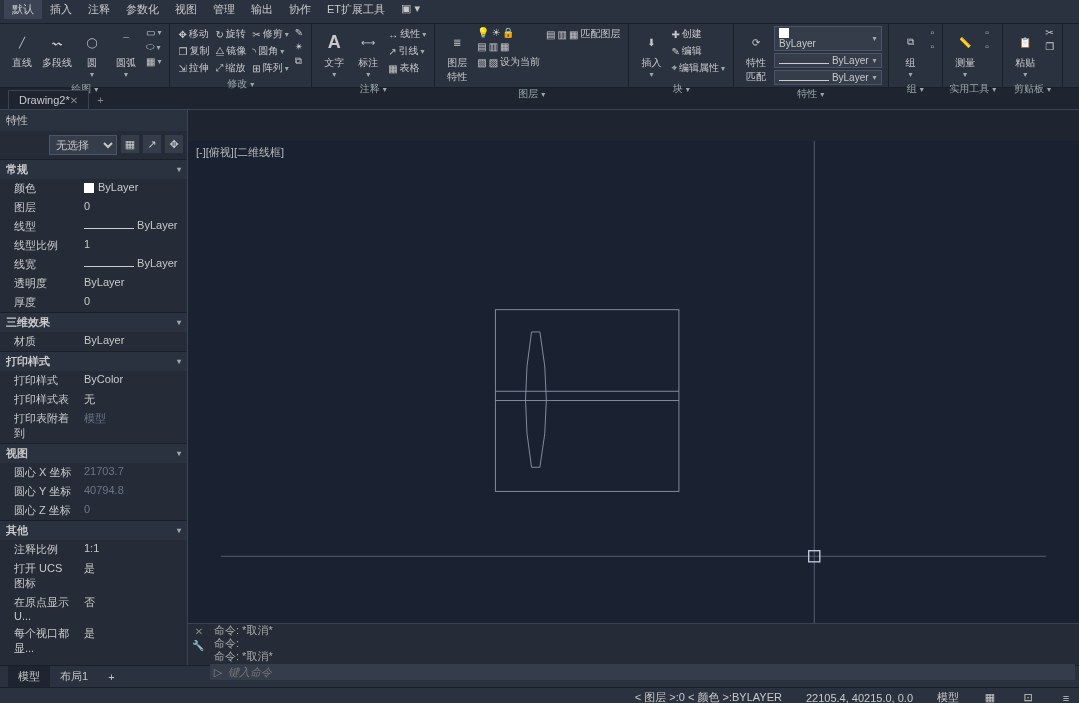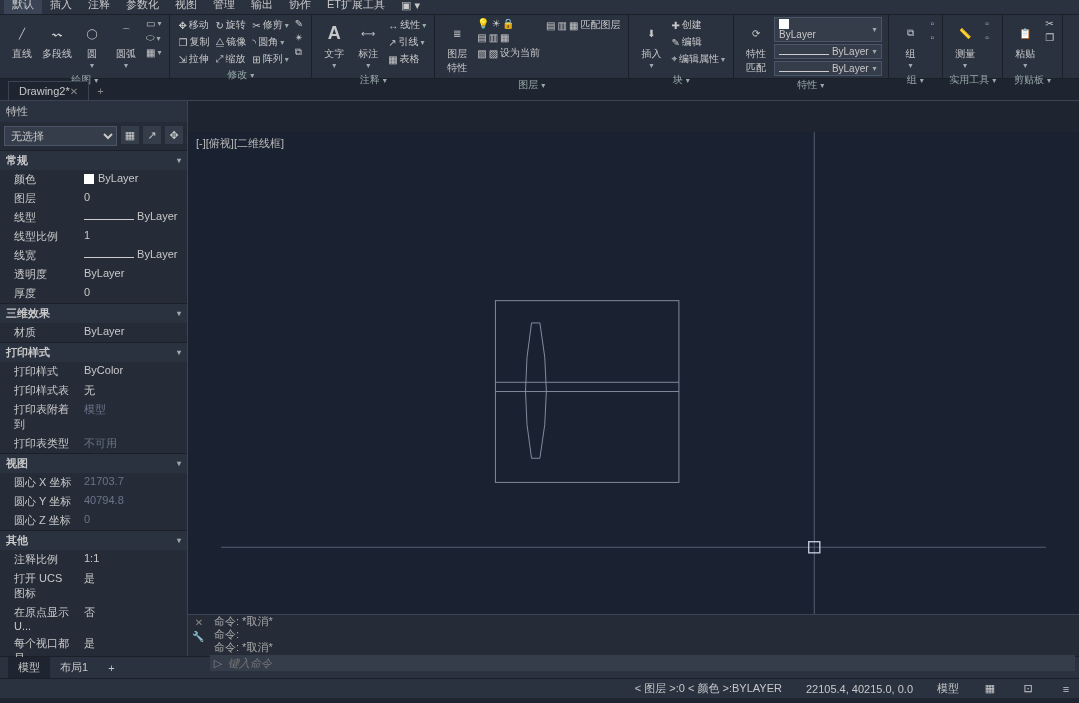--- a/index.html
+++ b/index.html
@@ -1,17 +1,17 @@
 <!DOCTYPE html>
 <html><head>
 <meta charset="utf-8">
 <style>
 * { margin: 0; padding: 0; box-sizing: border-box; font-family: "Microsoft YaHei", sans-serif; }
 body { background: #1e2530; color: #c8c8c8; font-size: 11px; width: 1079px; height: 703px; overflow: hidden; }
-.menubar { background: #2a3240; height: 15px; display: flex; align-items: flex-end; padding: 0 4px; border-bottom: 1px solid #1a1f28; }
+.menubar { background: #2a3240; height: 24px; display: flex; align-items: flex-start; padding: 0 4px; border-bottom: 1px solid #1a1f28; }
 .menubar .menu-item { padding: 2px 8px; cursor: pointer; }
 .menubar .menu-item.active { background: #3a4454; }
 .ribbon { background: #2a3240; height: 64px; display: flex; border-bottom: 1px solid #1a1f28; }
 .ribbon-group { border-right: 1px solid #1a1f28; padding: 2px 6px; display: flex; flex-direction: column; }
 .ribbon-group-content { flex: 1; display: flex; gap: 2px; align-items: flex-start; }
 .ribbon-group-label { text-align: center; font-size: 10px; color: #9aa; padding-top: 1px; display: flex; justify-content: center; align-items: center; gap: 3px; }
 .rbtn { background: transparent; border: none; color: #c8c8c8; padding: 2px; cursor: pointer; display: flex; flex-direction: column; align-items: center; font-size: 10px; }
 .rbtn-icon { width: 18px; height: 18px; display: flex; align-items: center; justify-content: center; }
 .rbtn-icon.big { width: 28px; height: 28px; }
 .rbtn-col { display: flex; flex-direction: column; gap: 1px; }
@@ -19,21 +19,21 @@
 .tri-down { font-size: 8px; color: #9aa; }
 .doc-tabs { background: #1e2530; height: 22px; display: flex; align-items: flex-end; padding-left: 8px; border-bottom: 1px solid #3a4454; }
 .doc-tab { background: #2a3240; padding: 3px 10px; font-size: 11px; border: 1px solid #3a4454; border-bottom: none; cursor: pointer; display: flex; align-items: center; gap: 0;}
 .doc-tab.active { background: #1e2530; }
 .doc-tab .close { font-size: 10px; color: #888; }
 .doc-tabs .add { padding: 3px 8px; color: #888; cursor: pointer; }
 .main { display: flex; height: calc(100% - 20px - 64px - 22px - 22px - 20px); }
 .prop-panel { width: 188px; background: #252c38; border-right: 1px solid #3a4454; display:flex; flex-direction:column;}
 .prop-title { background: #2a3240; padding: 3px 6px; font-size: 11px; display:flex; justify-content:space-between;}
 .prop-selector { display: flex; padding: 4px; gap: 4px; }
-.prop-selector select { flex: 1; background: #353d4a; border: 1px solid #4a5568; color: #c8c8c8; font-size: 11px; padding: 2px; }
+.prop-selector select { flex: 1; background: #353d4a; border: 1px solid #4a5568; color: #c8c8c8; font-size: 11px; padding: 2px; margin-left: 45px; }
 .prop-selector .icon-btn { width: 18px; height: 18px; background: #353d4a; display:flex; align-items:center; justify-content:center; cursor:pointer;}
 .prop-section-header { background: #2a3240; padding: 2px 6px; font-size: 11px; font-weight: bold; display: flex; justify-content: space-between; align-items: center; border-top:1px solid #1a1f28;}
 .prop-row { display: flex; font-size: 11px; }
 .prop-row .label { width: 80px; padding: 2px 4px 2px 14px; }
 .prop-row .value { flex: 1; padding: 2px 4px; color: #c8c8c8; }
 .prop-row .value.dim { color: #6a7488; }
 .prop-row .swatch { width: 10px; height: 10px; background: #fff; display: inline-block; margin-right: 4px; vertical-align: middle; }
 .canvas-wrap { flex: 1; display: flex; flex-direction: column; background: #1a2130; margin-top: 31px; }
 .viewport { flex: 1; position: relative; background: #1a2130; overflow: hidden; }
 .vp-label { position: absolute; top: 4px; left: 8px; font-size: 11px; color: #bbb; }
@@ -436,24 +436,20 @@
           <div class="value">ByColor</div>
         </div>
         <div class="prop-row">
           <div class="label">打印样式表</div>
           <div class="value">无</div>
         </div>
         <div class="prop-row">
           <div class="label">打印表附着到</div>
           <div class="value dim">模型</div>
         </div>
-        <div class="prop-row">
-          <div class="label">打印表类型</div>
-          <div class="value dim">不可用</div>
-        </div>
         <div class="prop-section-header">
           <span>视图</span>
           <span class="tri-down">▾</span>
         </div>
         <div class="prop-row">
           <div class="label">圆心 X 坐标</div>
           <div class="value dim">21703.7</div>
         </div>
         <div class="prop-row">
           <div class="label">圆心 Y 坐标</div>

